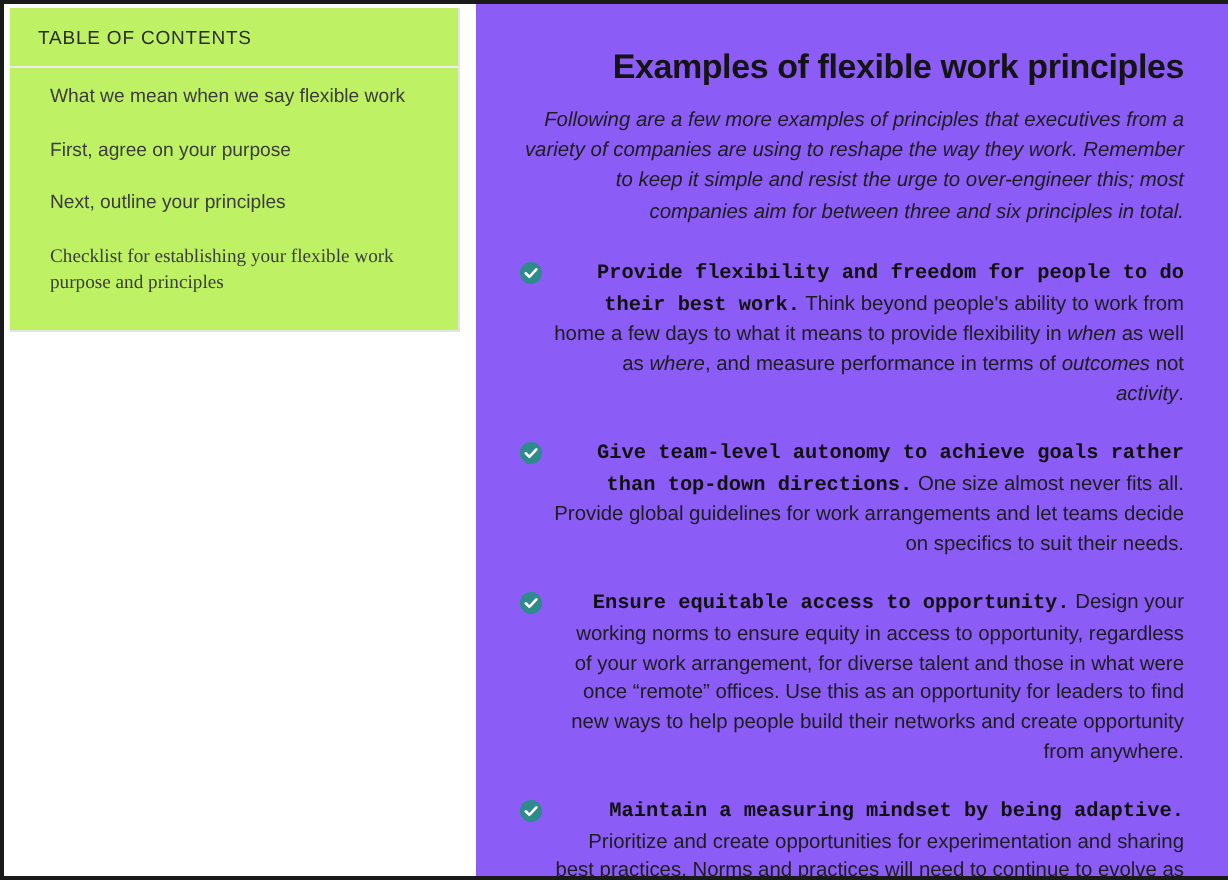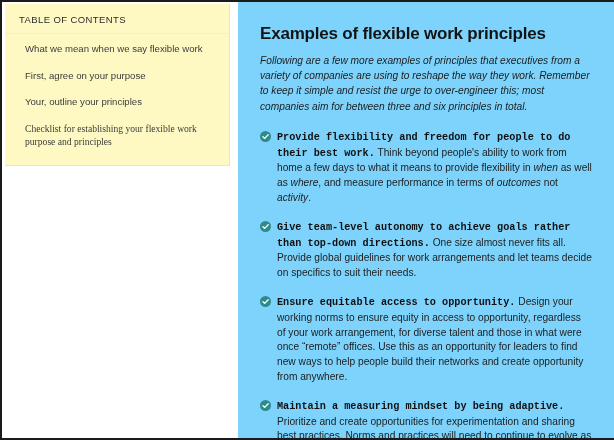--- a/index.html
+++ b/index.html
@@ -34,21 +34,21 @@
     height: 440px;
     background: #ffffff;
     box-sizing: border-box;
   }
   .toc-card {
     position: absolute;
     left: 3px;
     top: 2px;
     width: 225px;
     box-sizing: border-box;
-    background: #fef9c3;
+    background: #bef264;
     border-right: 1px solid #e3e3e3;
     border-bottom: 1px solid #e3e3e3;
     padding: 0 0 14px 0;
   }
   .toc-header {
     font-size: 9.5px;
     font-weight: 400;
     letter-spacing: 0.4px;
     color: #2b2b2b;
     padding: 10px 14px 8px 14px;
@@ -79,23 +79,24 @@
     background: #2d8b8b;
   }
 
   
   .content-col {
     position: absolute;
     left: 236px;
     top: 0;
     right: 0;
     bottom: 0;
-    background: #7dd3fc;
+    background: #8b5cf6;
     box-sizing: border-box;
     padding: 22px 22px 10px 22px;
+    text-align: right;
   }
   .content-title {
     font-size: 17px;
     font-weight: bold;
     color: #141414;
     letter-spacing: -0.2px;
     margin: 0 0 9px 0;
   }
   .content-intro {
     font-size: 10.2px;
@@ -133,21 +134,21 @@
 <body>
 
 <div class="page">
 
   <div class="toc-col">
     <div class="toc-card">
       <div class="toc-header">TABLE OF CONTENTS</div>
       <div class="toc-list">
           <div class="toc-item"><span>What we mean when we say flexible work</span></div>
           <div class="toc-item"><span>First, agree on your purpose</span></div>
-          <div class="toc-item"><span>Your, outline your principles</span></div>
+          <div class="toc-item"><span>Next, outline your principles</span></div>
           <div class="toc-item"><span>Checklist for establishing your flexible work purpose and principles</span></div>
         </div>
     </div>
   </div>
 
   <div class="content-col">
     <h1 class="content-title">Examples of flexible work principles</h1>
     <p class="content-intro">Following are a few more examples of principles that executives from a variety of companies are using to reshape the way they work. Remember to keep it simple and resist the urge to over-engineer this; most companies aim for between three and six principles in total.</p>
     <div class="principles">
         <div class="principle"><span class="check-icon"><svg viewBox="0 0 16 16" width="11" height="11">

